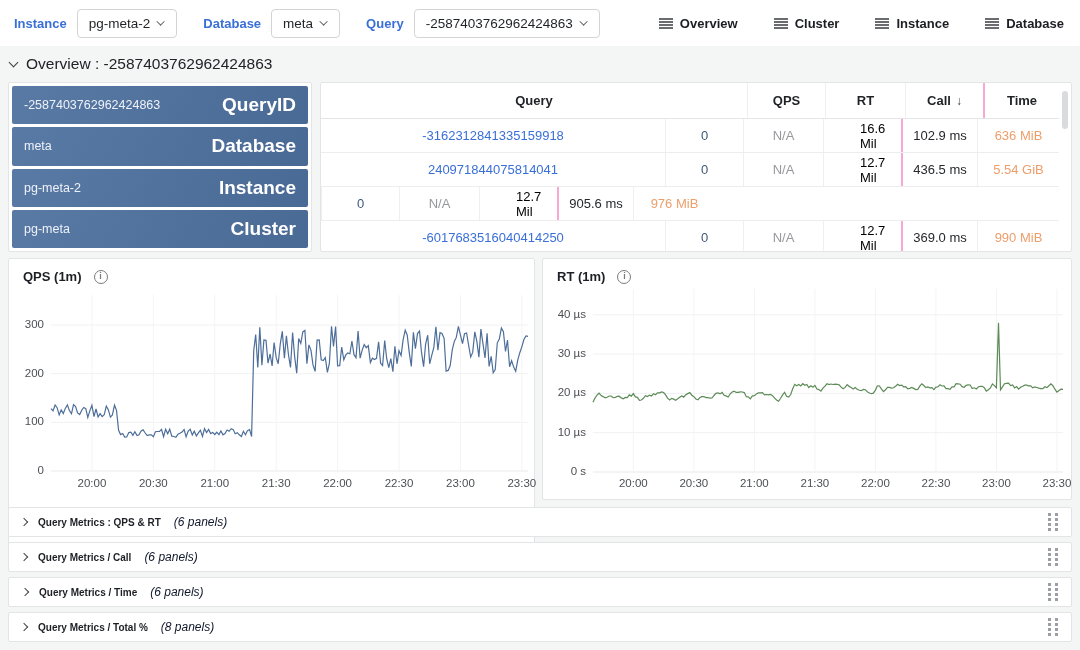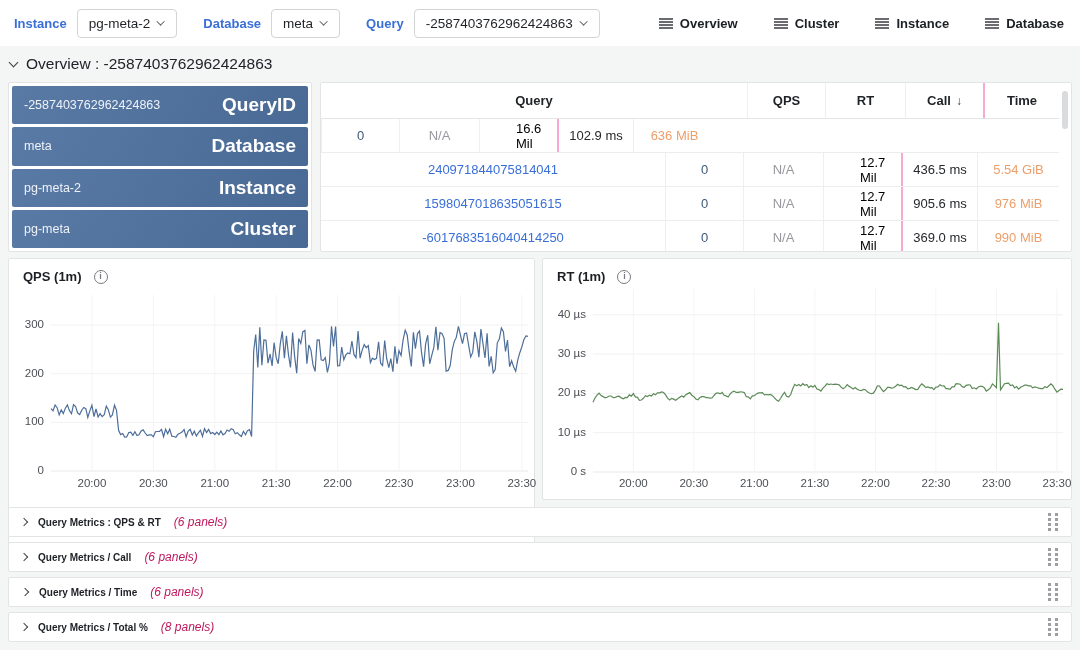--- a/index.html
+++ b/index.html
@@ -61,21 +61,21 @@
   .qps-panel { left:8px; top:258px; width:527px; height:312px; }
   .rt-panel { left:542px; top:258px; width:530px; height:242px; }
   .chart-svg { position:absolute; left:0; top:0; }
   .tick-label { position:absolute; font-size:11.5px; color:#4c4f55; }
   .y-tick { text-align:right; }
 
   
   .row-bar { position:absolute; left:8px; width:1064px; height:30px; background:#ffffff; border:1px solid #e3e4e5; border-radius:2px; display:flex; align-items:center; padding:0 12px; cursor:pointer; }
   .chev-right { width:6px; height:6px; border-left:1.6px solid #42464b; border-bottom:1.6px solid #42464b; transform:rotate(-135deg); display:inline-block; margin-right:11px; }
   .row-title { font-size:10px; font-weight:700; color:#1c1f24; }
-  .row-panels { font-size:12px; font-style:italic; color:#be185d; margin-left:13px; }
+  .row-panels { font-size:12px; font-style:italic; color:#0f172a; margin-left:13px; }
   .drag-handle { margin-left:auto; cursor:grab; display:flex; }
 </style>
 </head>
 <body>
 
 <div class="screen">
 
   <div class="topbar">
     <div class="var-group">
       <span class="var-label">Instance</span>
@@ -185,36 +185,36 @@
         <div class="cell c-call hdr">
             <span>Call</span>
             <span class="sort-arrow">↓</span>
           </div>
         <div class="cell c-time hdr">
             <span>Time</span>
           </div>
       </div>
       <div id="tbl-body">
           <div class="tbl-row tbl-body-row">
+            <div class="cell c-query q-link">-3162312841335159918</div>
             <div class="cell c-qps v-qps">0</div>
             <div class="cell c-rt v-rt">N/A</div>
             <div class="cell c-call v-call">16.6 Mil</div>
             <div class="cell c-time v-time">102.9 ms</div>
             <div class="cell c-wal v-wal">636 MiB</div>
           </div>
           <div class="tbl-row tbl-body-row">
             <div class="cell c-query q-link">240971844075814041</div>
             <div class="cell c-qps v-qps">0</div>
             <div class="cell c-rt v-rt">N/A</div>
             <div class="cell c-call v-call">12.7 Mil</div>
             <div class="cell c-time v-time">436.5 ms</div>
             <div class="cell c-wal v-wal">5.54 GiB</div>
           </div>
           <div class="tbl-row tbl-body-row">
-            <div class="cell c-query q-link">1598047018635051615</div>
             <div class="cell c-qps v-qps">0</div>
             <div class="cell c-rt v-rt">N/A</div>
             <div class="cell c-call v-call">12.7 Mil</div>
             <div class="cell c-time v-time">905.6 ms</div>
             <div class="cell c-wal v-wal">976 MiB</div>
           </div>
           <div class="tbl-row tbl-body-row">
             <div class="cell c-query q-link">-6017683516040414250</div>
             <div class="cell c-qps v-qps">0</div>
             <div class="cell c-rt v-rt">N/A</div>

